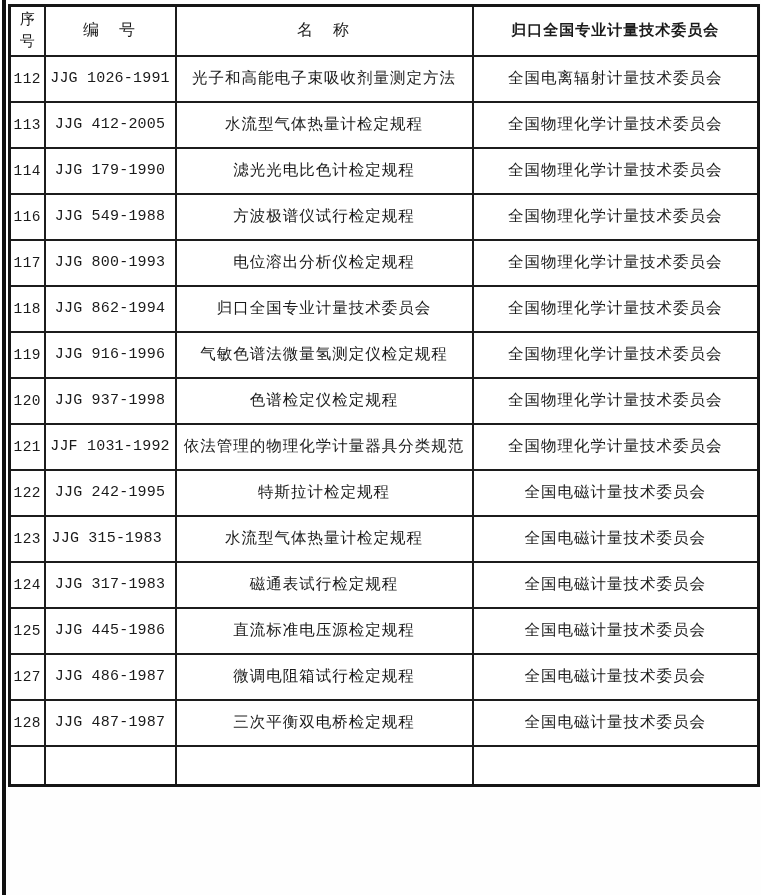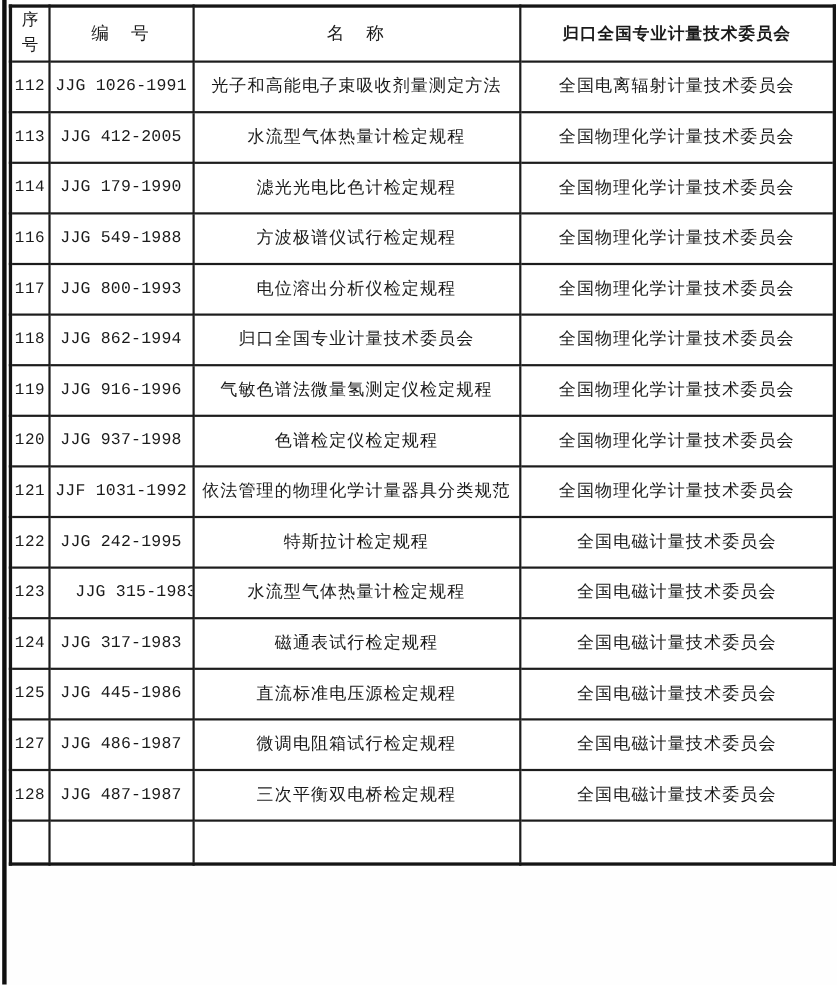--- a/index.html
+++ b/index.html
@@ -168,21 +168,21 @@
 
       <tr>
         <td class="cell-no">122</td>
         <td class="cell-code">JJG 242-1995</td>
         <td class="cell-name">特斯拉计检定规程</td>
         <td class="cell-committee">全国电磁计量技术委员会</td>
       </tr>
 
       <tr>
         <td class="cell-no">123</td>
-        <td class="cell-code" style="text-align: left; padding-left: 23px; margin-top: 11px;">JJG 315-1983</td>
+        <td class="cell-code" style="text-align: left; padding-left: 6px; margin-top: 11px;">JJG 315-1983</td>
         <td class="cell-name">水流型气体热量计检定规程</td>
         <td class="cell-committee">全国电磁计量技术委员会</td>
       </tr>
 
       <tr>
         <td class="cell-no">124</td>
         <td class="cell-code">JJG 317-1983</td>
         <td class="cell-name">磁通表试行检定规程</td>
         <td class="cell-committee">全国电磁计量技术委员会</td>
       </tr>

